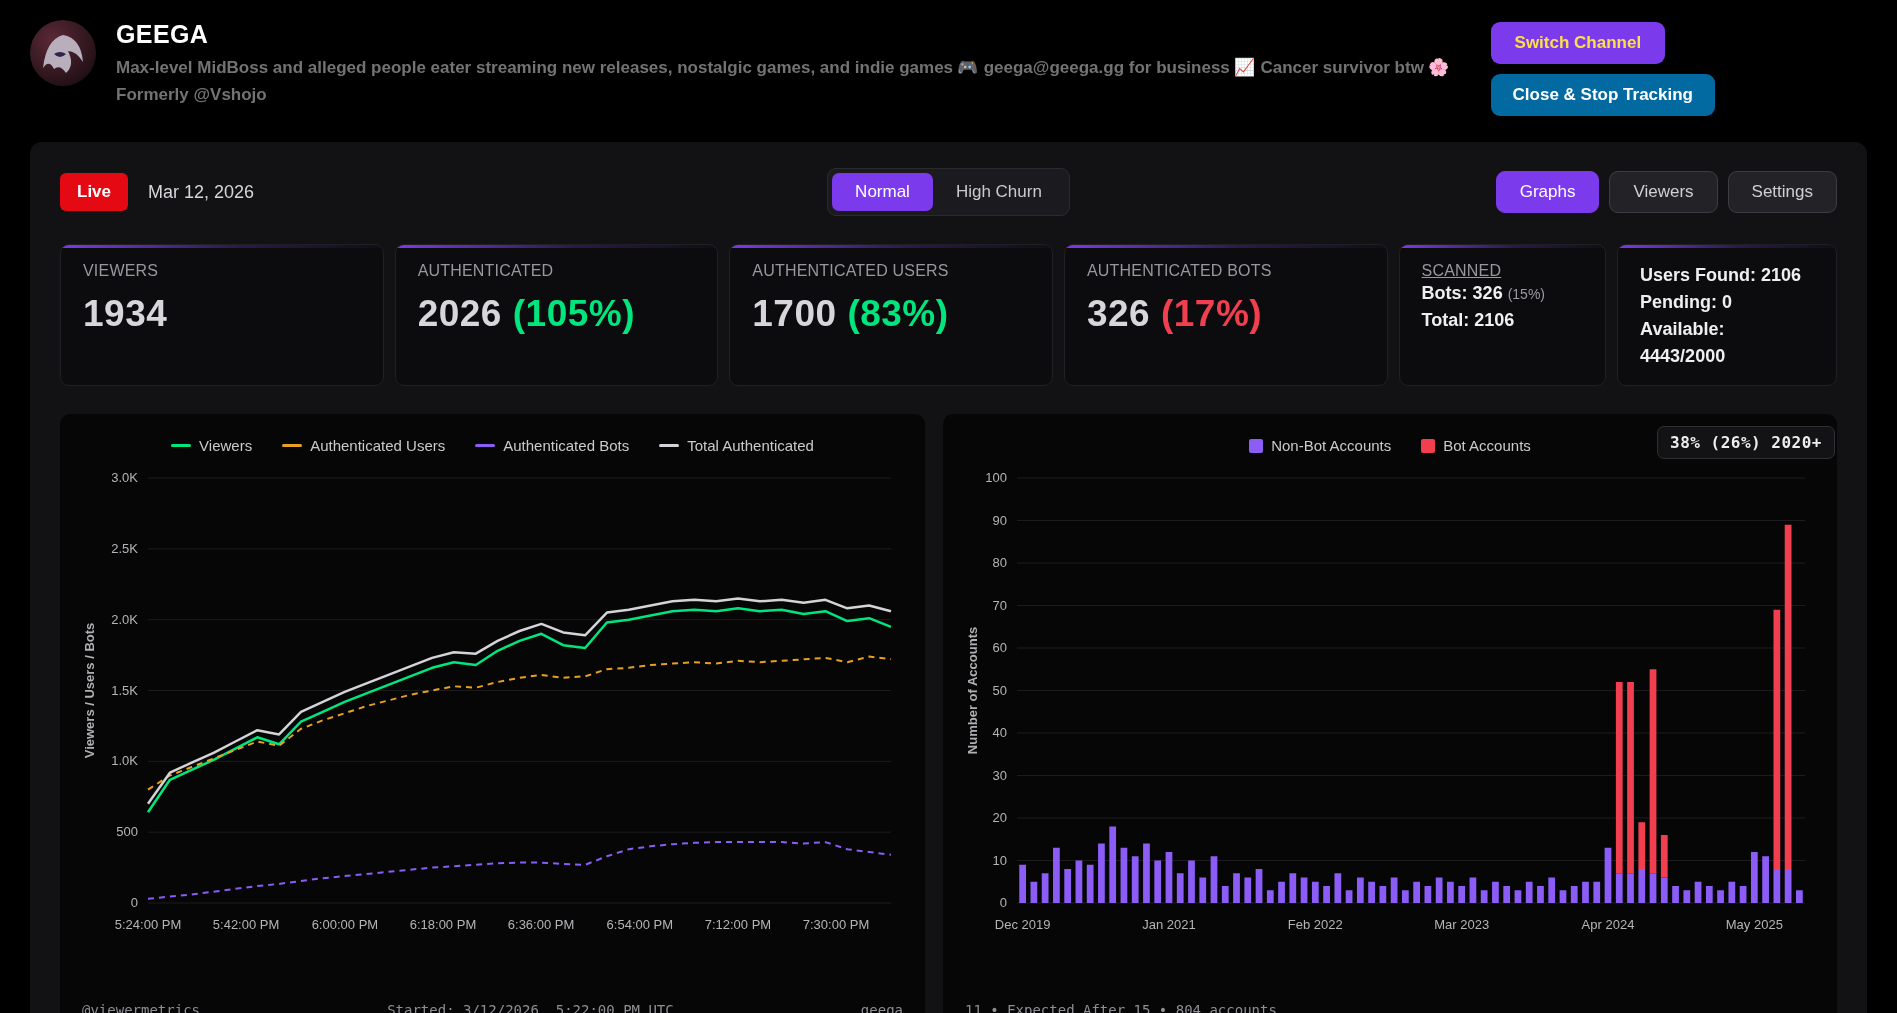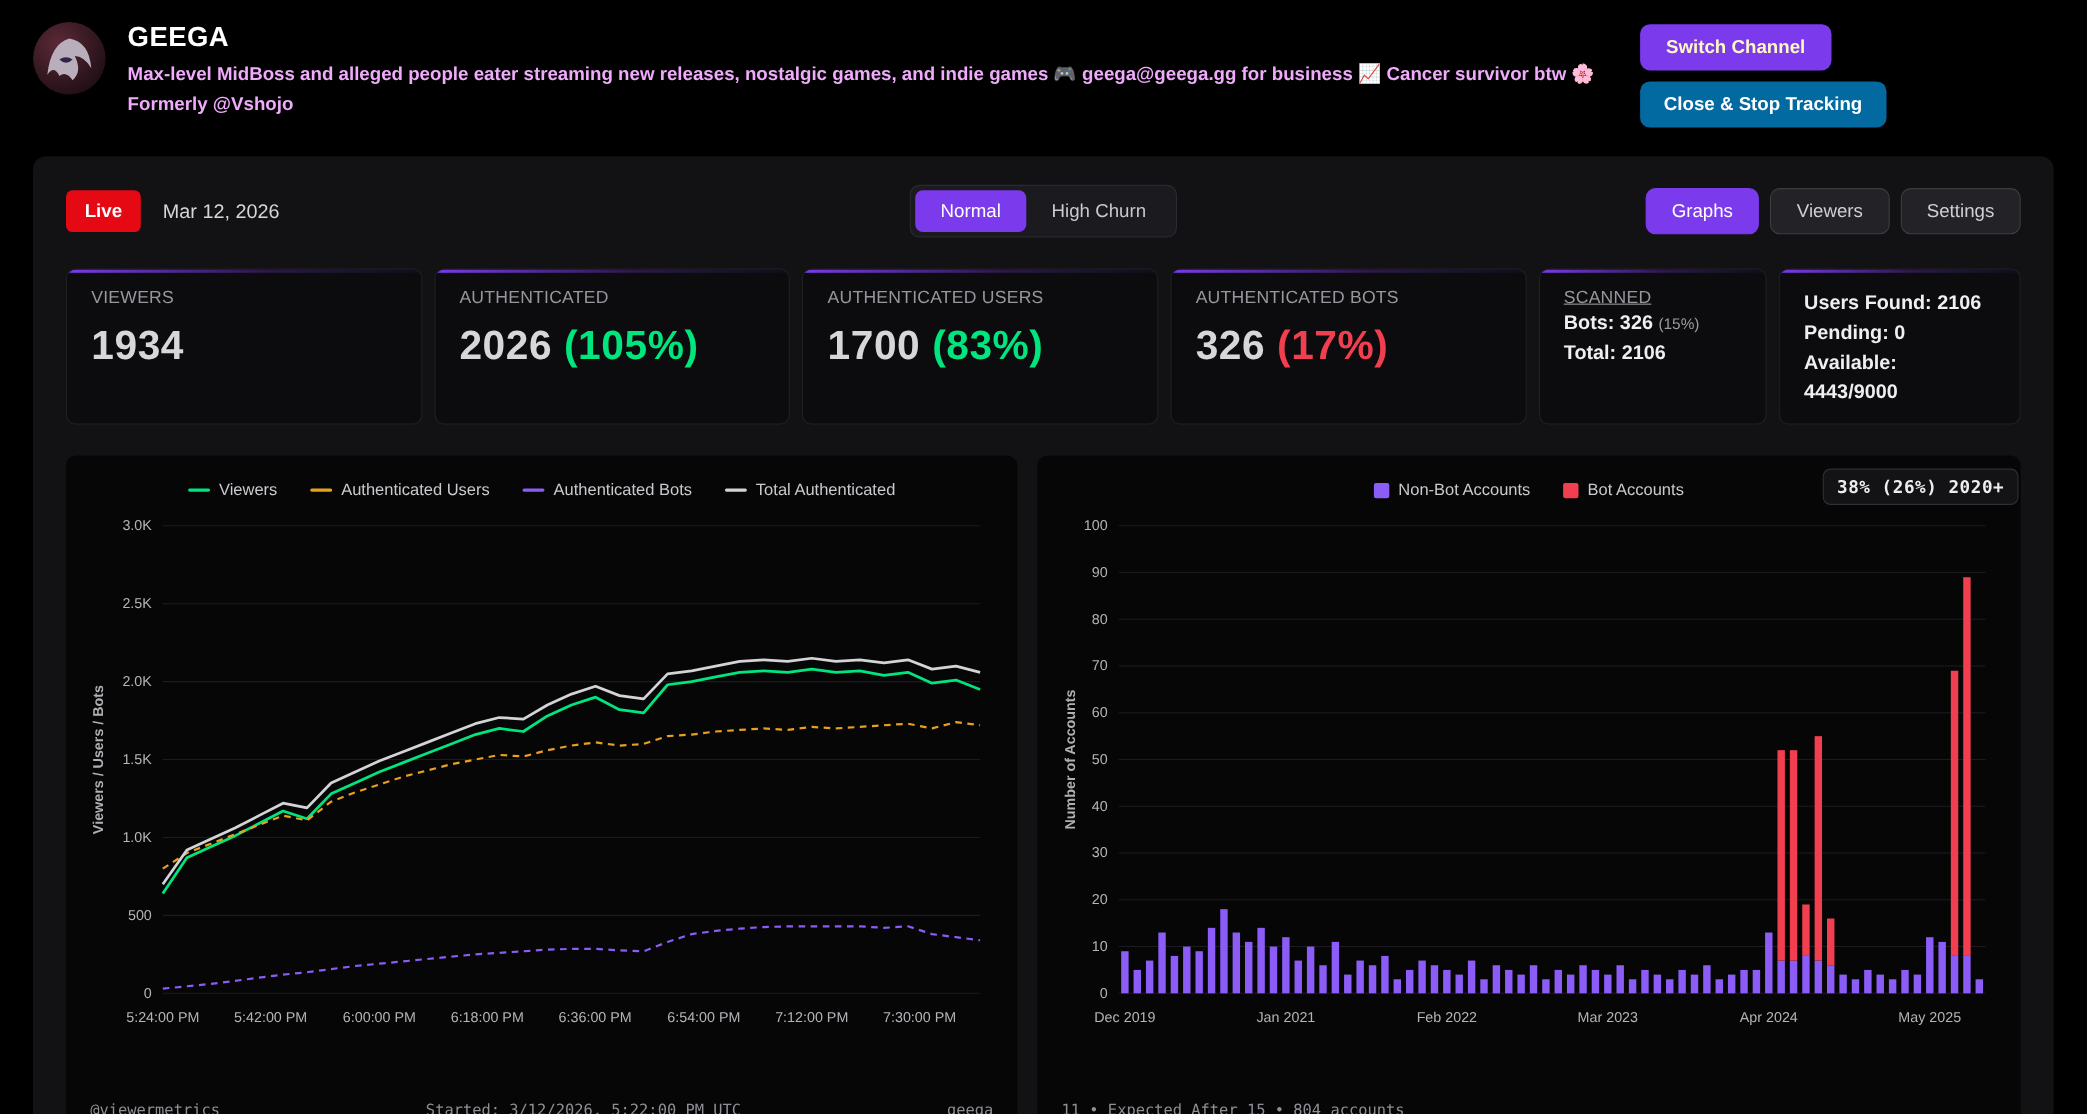--- a/index.html
+++ b/index.html
@@ -6,25 +6,25 @@
   html,body{width:1897px;height:1013px;overflow:hidden;background:#000;
     font-family:"Liberation Sans",sans-serif;color:#e4e4e8;}
   svg{display:block;}
   svg text{font-family:"Liberation Sans",sans-serif;}
 
   
   .header{display:flex;align-items:flex-start;padding:20px 0 16px 30px;}
   .avatar{width:66px;height:66px;border-radius:50%;overflow:hidden;flex:none;background:#1a0d12;}
   .header-text{margin-left:20px;flex:1;max-width:1390px;}
   .channel-name{font-size:25px;font-weight:700;color:#fff;letter-spacing:.4px;}
-  .bio{font-size:17px;font-weight:700;color:#f0abfc;margin-top:7px;line-height:1.45;}
+  .bio{font-size:17px;font-weight:700;color:#737373;margin-top:7px;line-height:1.45;}
   .header-buttons{display:flex;flex-direction:column;align-items:flex-start;gap:10px;
     margin-left:auto;margin-right:182px;padding-top:2px;}
   .btn{border:none;cursor:pointer;font-family:inherit;white-space:nowrap;}
-  .btn-switch{background:var(--accent,#7c3aed);color:#fef9c3;font-weight:700;font-size:17px;
+  .btn-switch{background:var(--accent,#7c3aed);color:#fde047;font-weight:700;font-size:17px;
     padding:11px 24px;border-radius:9px;}
   .btn-close{background:#0369a1;color:#fff;font-weight:700;font-size:17px;
     padding:11px 22px;border-radius:9px;}
 
   
   .panel{margin:10px 30px 0;background:#121214;border-radius:12px;padding:26px 30px;}
 
   .toolbar{display:flex;align-items:center;margin-bottom:28px;}
   .toolbar-left{display:flex;align-items:center;gap:20px;flex:1;}
   .live-badge{background:var(--live,#e50914);color:#fff;font-weight:700;font-size:17px;
@@ -146,21 +146,21 @@
       <div class="card-line">
         <span>Bots: 326</span>
         <span class="sub">(15%)</span>
       </div>
       <div class="card-line">Total: 2106</div>
     </div>
     <div class="card compact">
       <div class="card-line">Users Found: 2106</div>
       <div class="card-line">Pending: 0</div>
       <div class="card-line">Available:</div>
-      <div class="card-line">4443/9000</div>
+      <div class="card-line">4443/2000</div>
     </div>
   </div>
 
   <div class="charts">
 
     <section class="chart-panel line">
       <div class="legend-row">
         <span class="legend-item">
           <span class="swatch-line" style="background: rgb(0, 229, 125);"></span>
           <span>Viewers</span>

